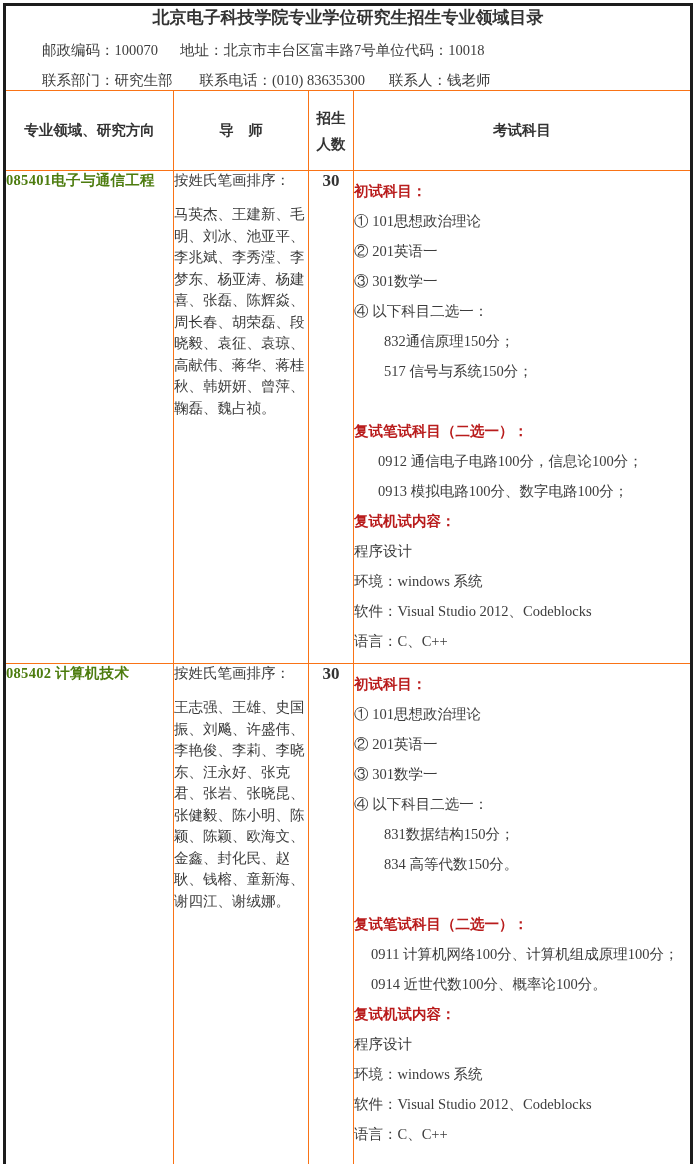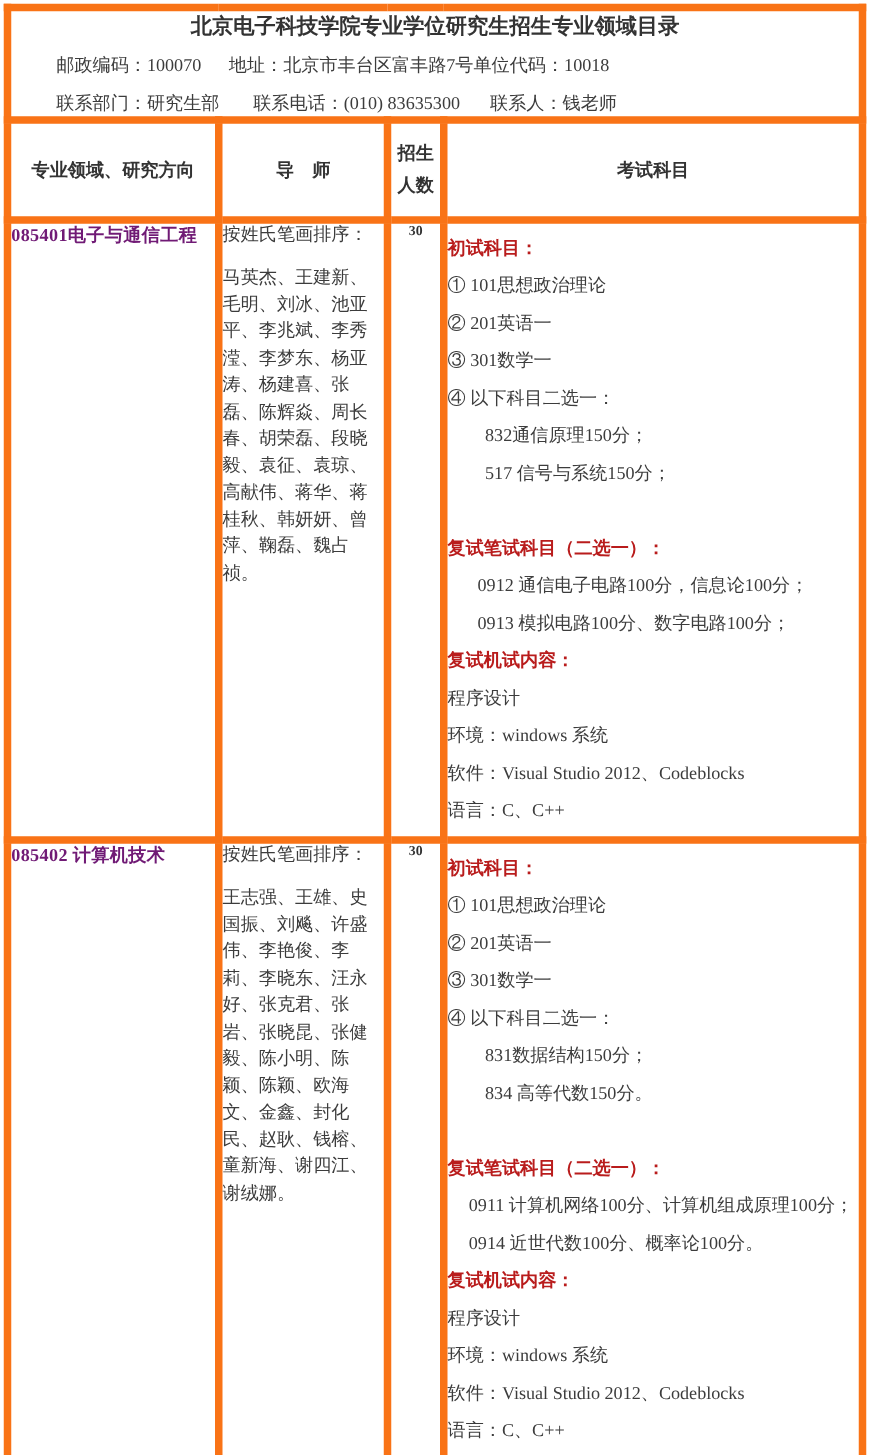--- a/index.html
+++ b/index.html
@@ -16,21 +16,21 @@
   }
   .page { padding: 3px; }
 
   table.doc {
     width: 690px;
     table-layout: fixed;
     border-collapse: collapse;
     border: 3px solid #1c1c1c;
   }
   table.doc td, table.doc th {
-    border: 6px solid #f97316;
+    border: 1px solid #f97316;
     vertical-align: top;
     padding: 0;
   }
 
   
   .top-block { padding: 7px 9px 11px 9px; }
   .doc-title {
     text-align: center;
     font-weight: bold;
     font-size: 17px;
@@ -64,32 +64,32 @@
   .enroll-head div { line-height: 26px; }
 
   
   tr.data-row-1 { height: 493px; }
   tr.data-row-2 { height: 502px; }
 
   td.field-cell {
     font-weight: bold;
     font-size: 14.5px;
     padding: 33px 4px 4px 8px;
-    color: #701a75;
+    color: #4d7c0f;
     letter-spacing: 0.3px;
   }
   td.advisor-cell {
     font-size: 14.5px;
     padding: 31px 8px 4px 10px;
   }
   .sort-note { line-height: 19px; margin-bottom: 14px; }
   .names { line-height: 21.5px; }
   td.enroll-cell {
     font-weight: bold;
-    font-size: 11px;
+    font-size: 17px;
     text-align: center;
     padding-top: 33px;
     color: #333333;
   }
   td.exam-cell {
     font-size: 14.5px;
     padding: 2px 6px 4px 10px;
   }
   .exam-line { line-height: 20px; margin: 10px 0; }
   .exam-line.bold { font-weight: bold; color: #b91c1c; }

